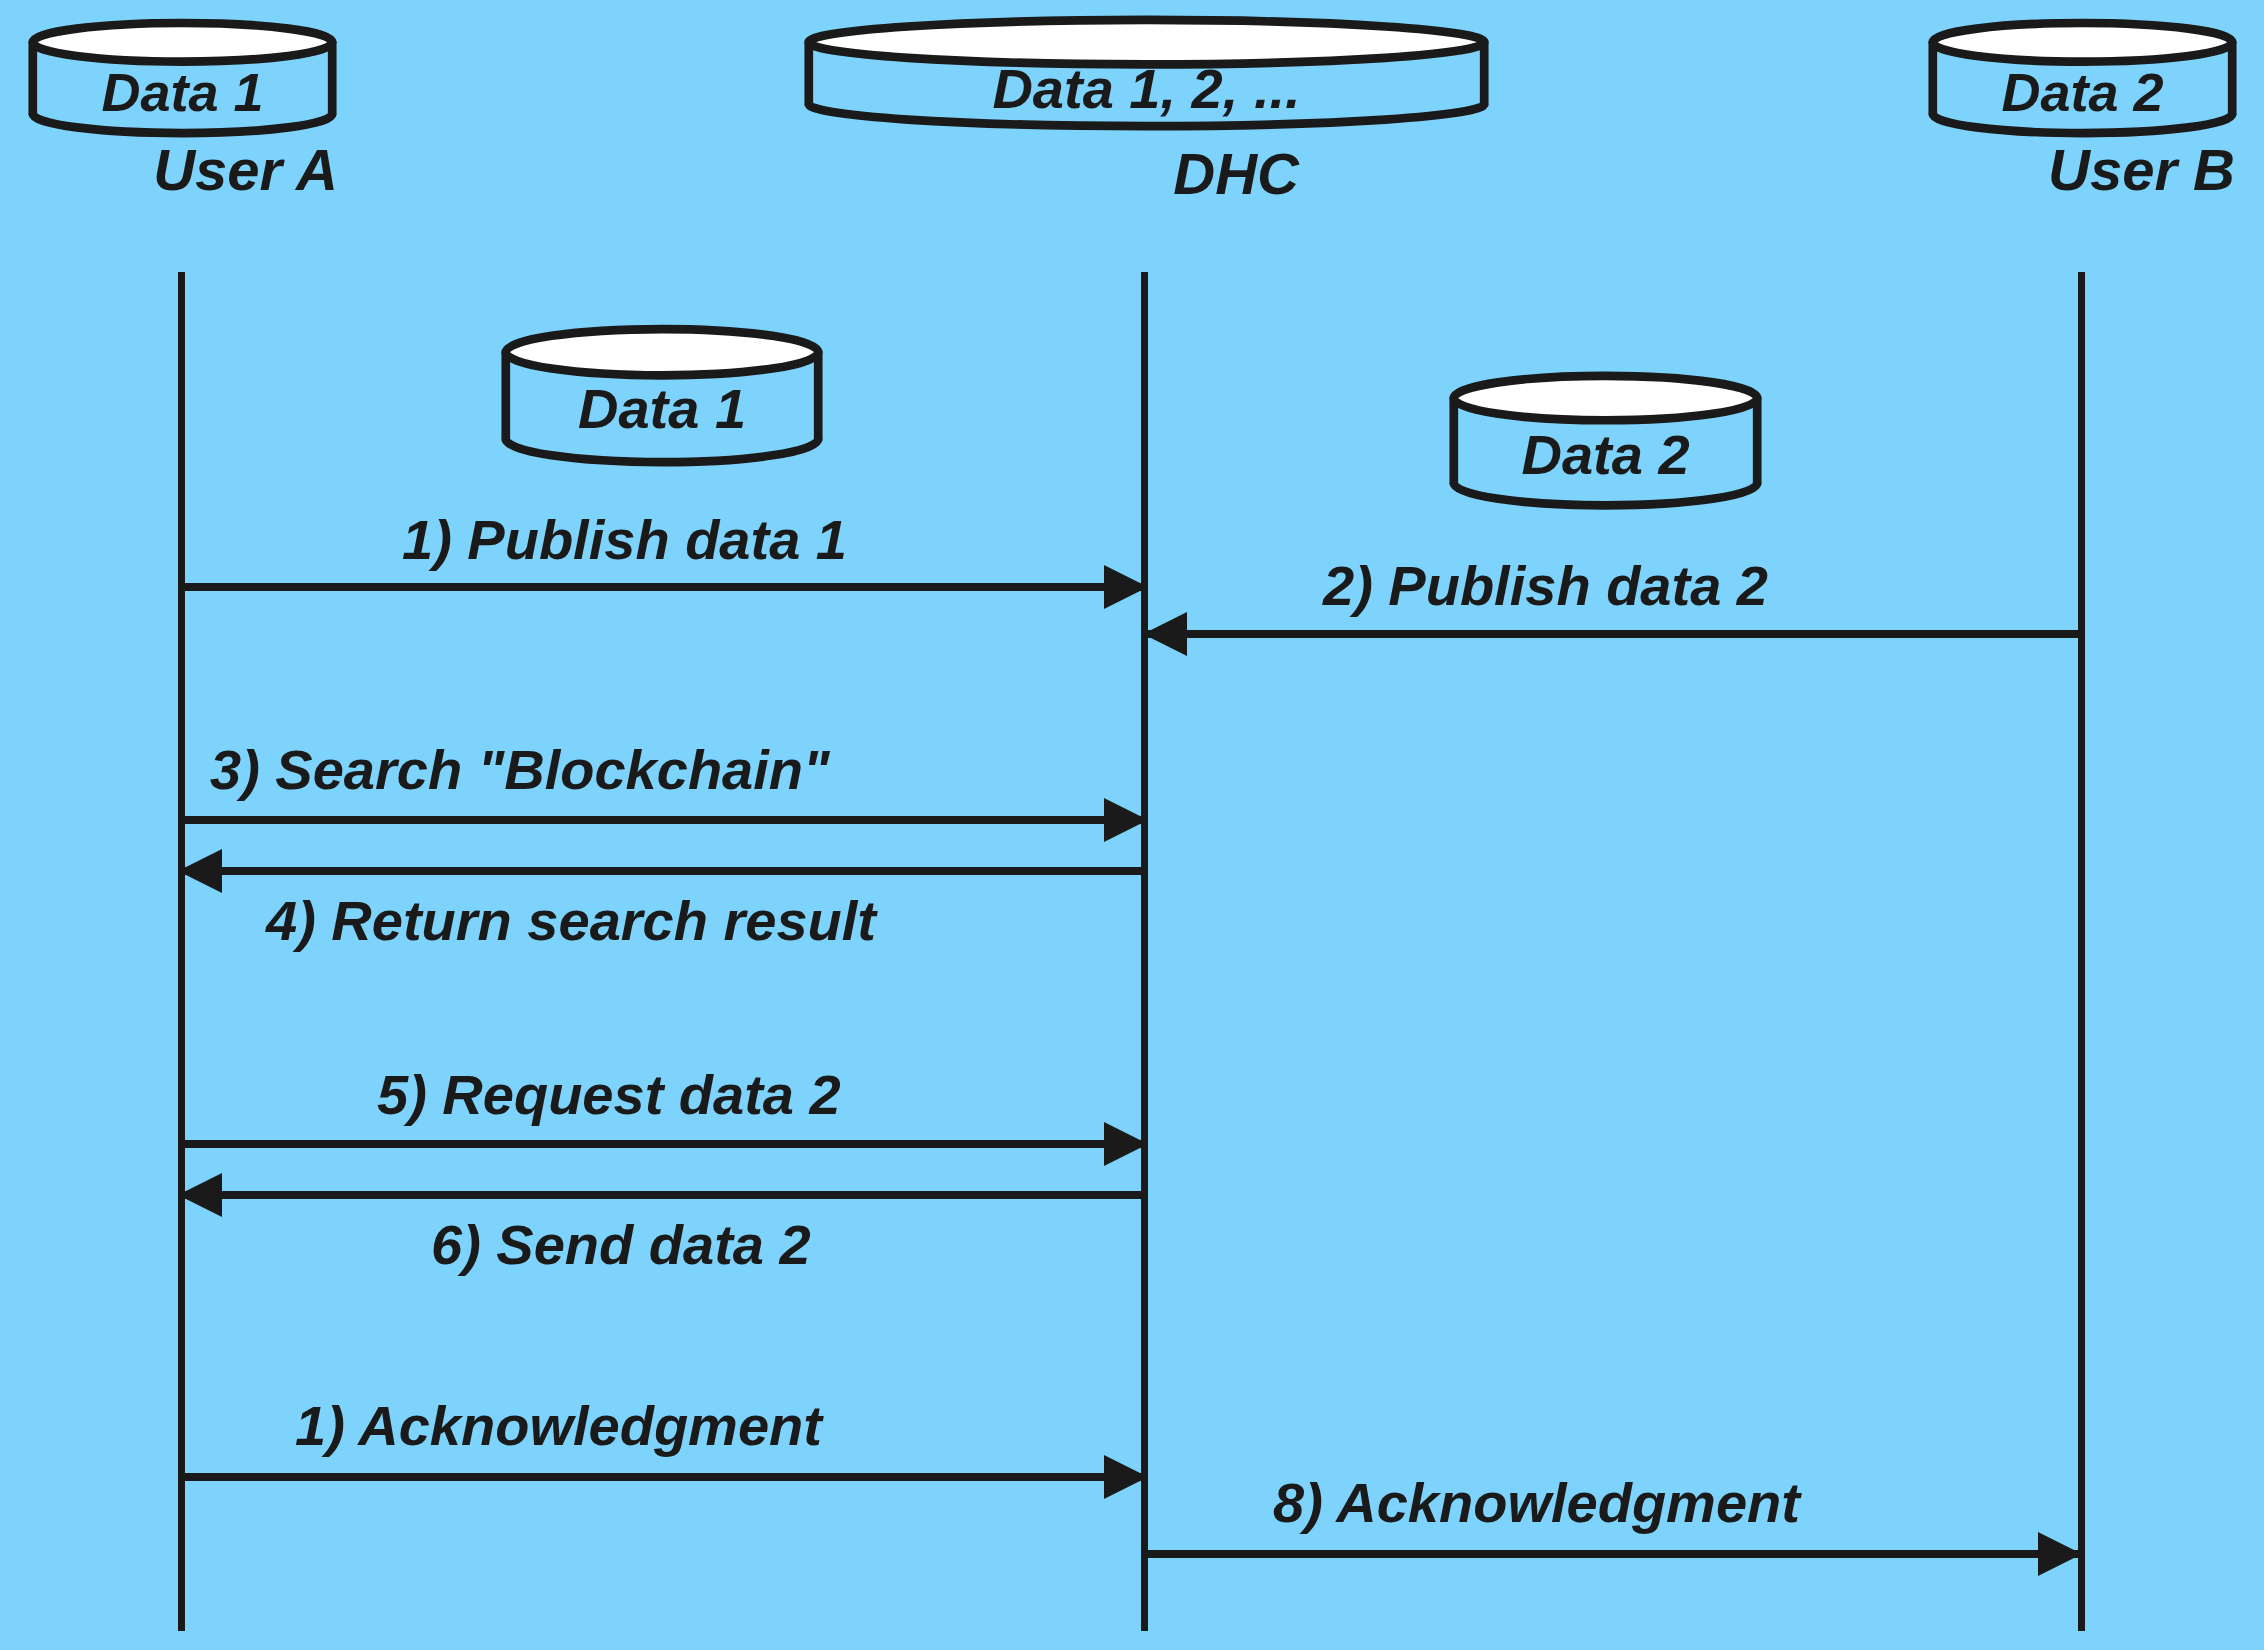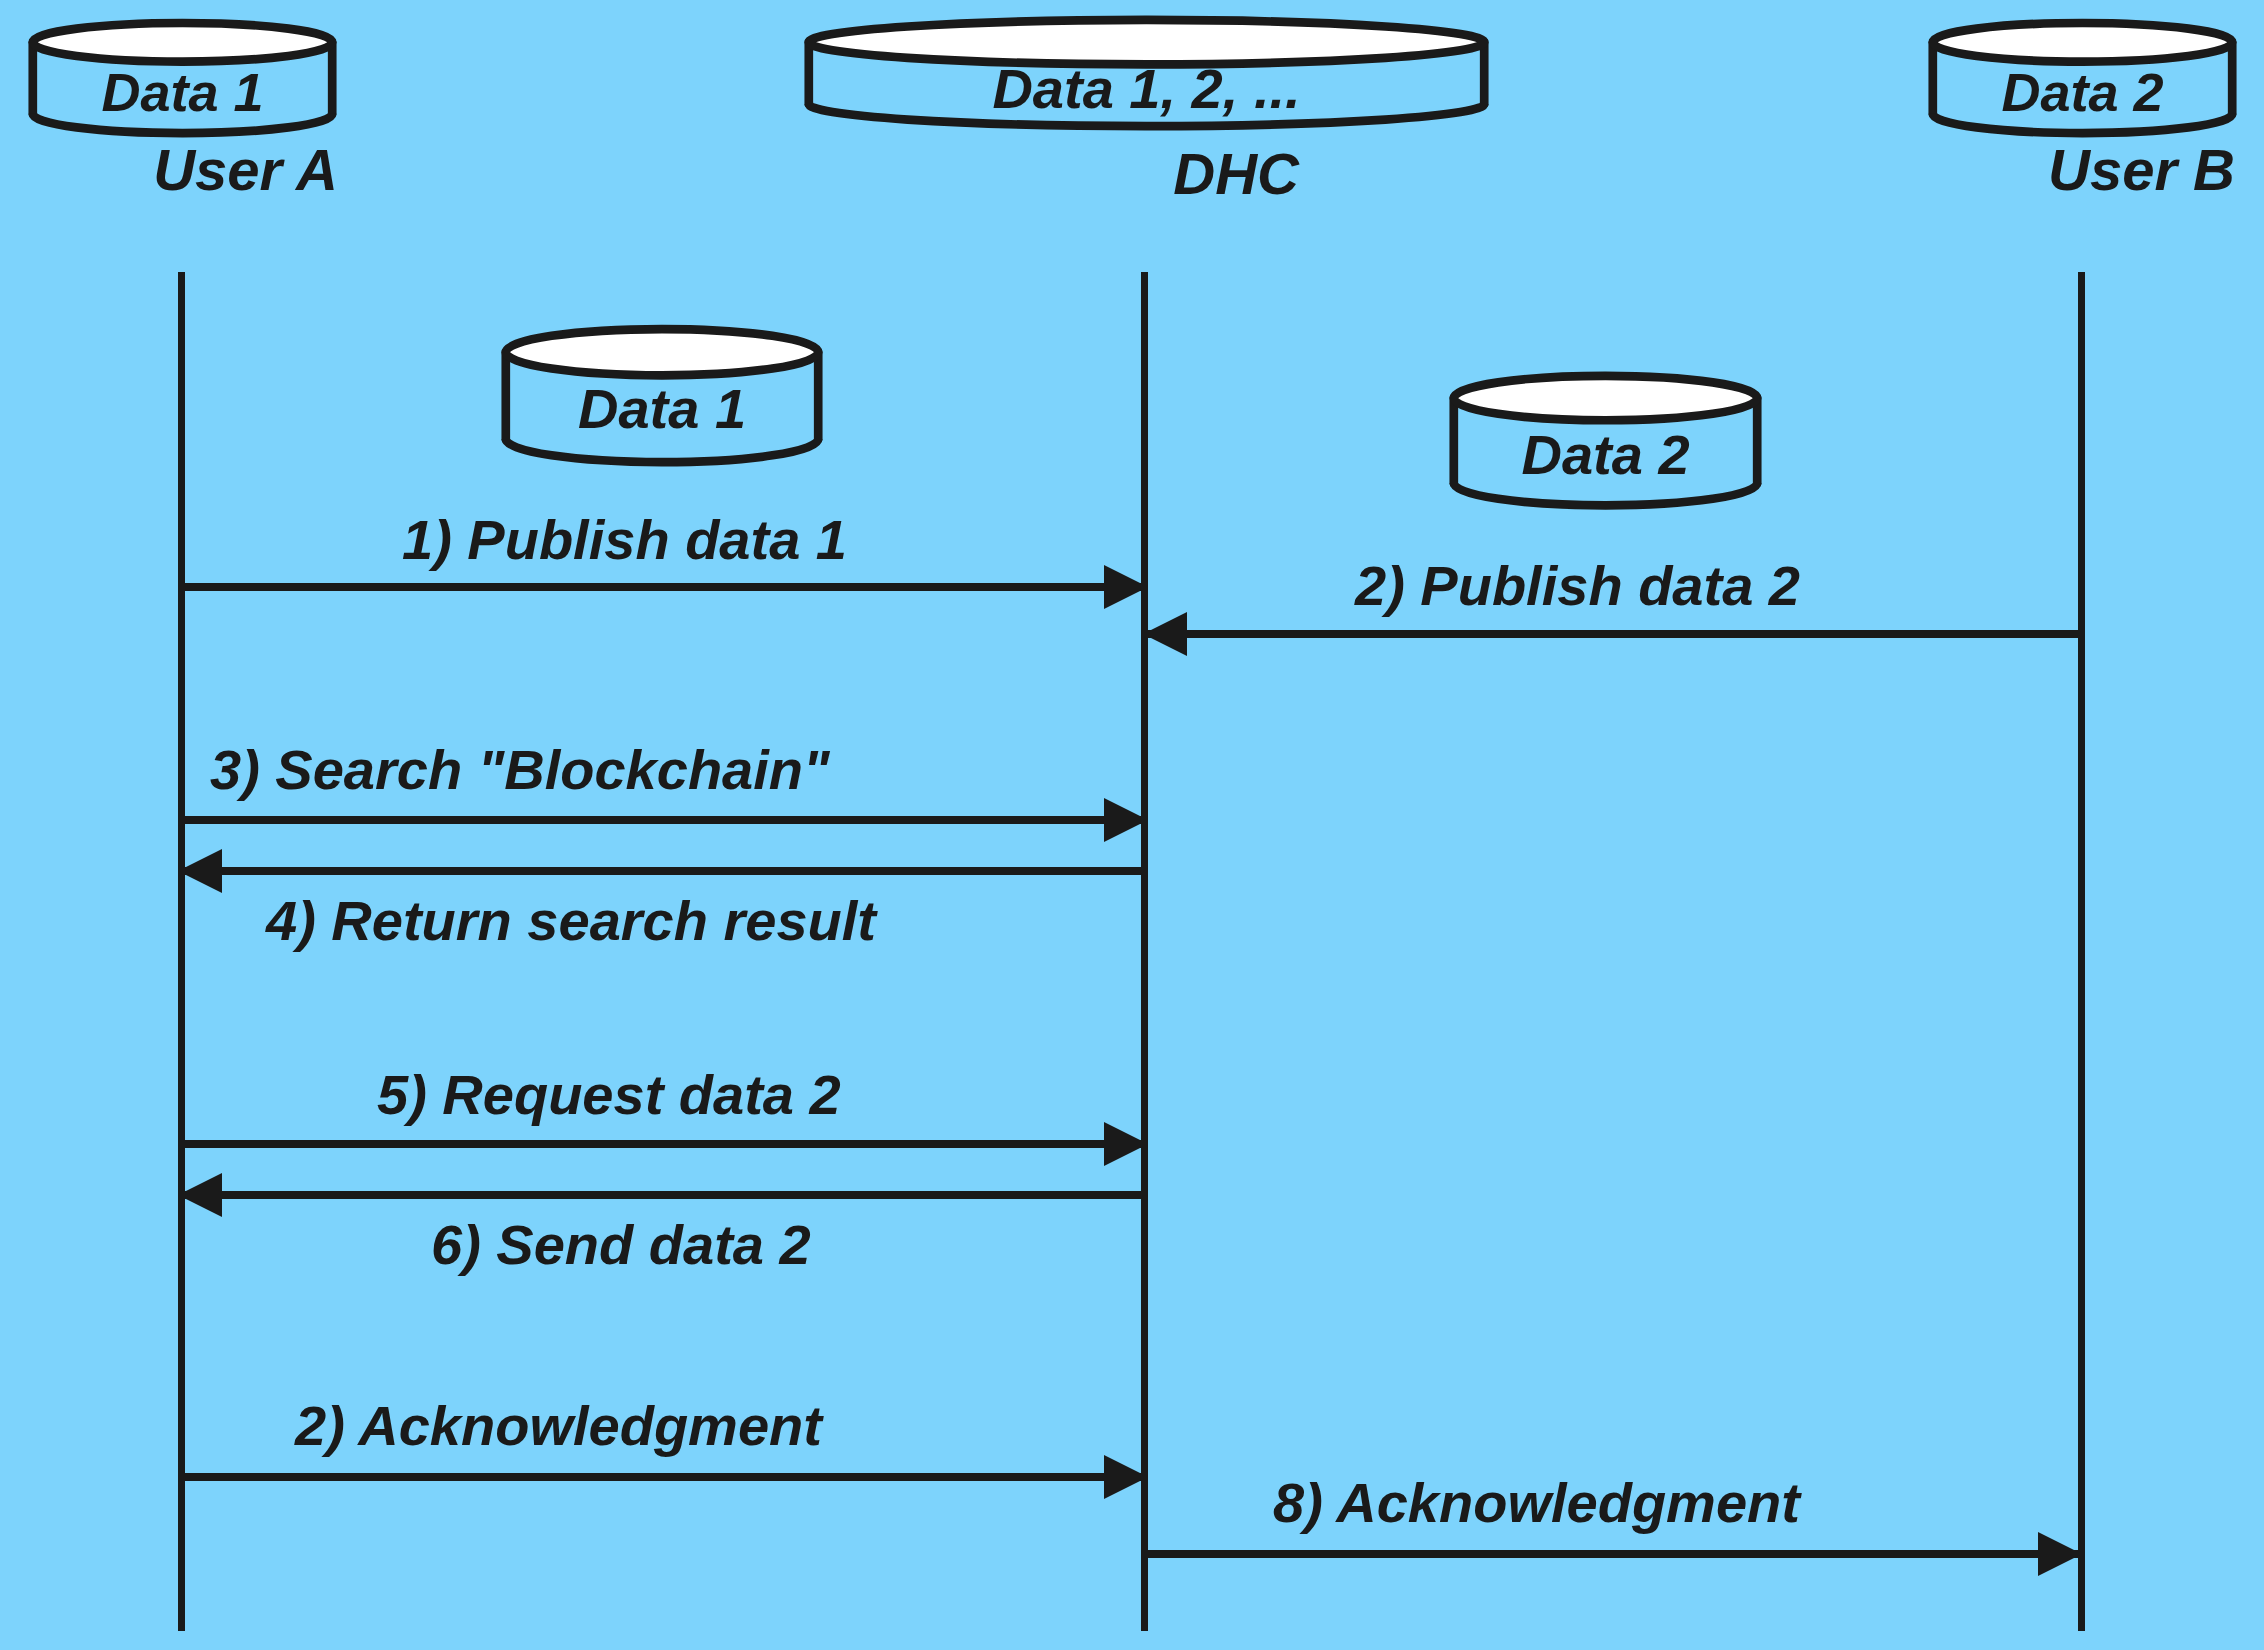--- a/index.html
+++ b/index.html
@@ -134,21 +134,21 @@
   <div class="msg to-right" style="left:180px;top:583px;width:966px;">
     <div class="shaft" style="width:966px;"></div>
     <div class="head"></div>
   </div>
   <div class="msg-label" style="left:402px;top:512px;">1) Publish data 1</div>
 
   <div class="msg to-left" style="left:1145px;top:630px;width:935px;">
     <div class="shaft" style="width:935px;"></div>
     <div class="head"></div>
   </div>
-  <div class="msg-label" style="left:1323px;top:558px;margin-left:32px;">2) Publish data 2</div>
+  <div class="msg-label" style="left:1323px;top:558px;">2) Publish data 2</div>
 
   <div class="msg to-right" style="left:180px;top:816px;width:966px;">
     <div class="shaft" style="width:966px;"></div>
     <div class="head"></div>
   </div>
   <div class="msg-label" style="left:210px;top:742px;">3) Search "Blockchain"</div>
 
   <div class="msg to-left" style="left:180px;top:867px;width:966px;">
     <div class="shaft" style="width:966px;"></div>
     <div class="head"></div>
@@ -164,21 +164,21 @@
   <div class="msg to-left" style="left:180px;top:1191px;width:966px;">
     <div class="shaft" style="width:966px;"></div>
     <div class="head"></div>
   </div>
   <div class="msg-label" style="left:431px;top:1217px;">6) Send data 2</div>
 
   <div class="msg to-right" style="left:180px;top:1473px;width:966px;">
     <div class="shaft" style="width:966px;"></div>
     <div class="head"></div>
   </div>
-  <div class="msg-label" style="left:295px;top:1398px;">2) Acknowledgment</div>
+  <div class="msg-label" style="left:295px;top:1398px;">1) Acknowledgment</div>
 
   <div class="msg to-right" style="left:1145px;top:1550px;width:935px;">
     <div class="shaft" style="width:935px;"></div>
     <div class="head"></div>
   </div>
   <div class="msg-label" style="left:1273px;top:1475px;">8) Acknowledgment</div>
 
 </div>
 
 

